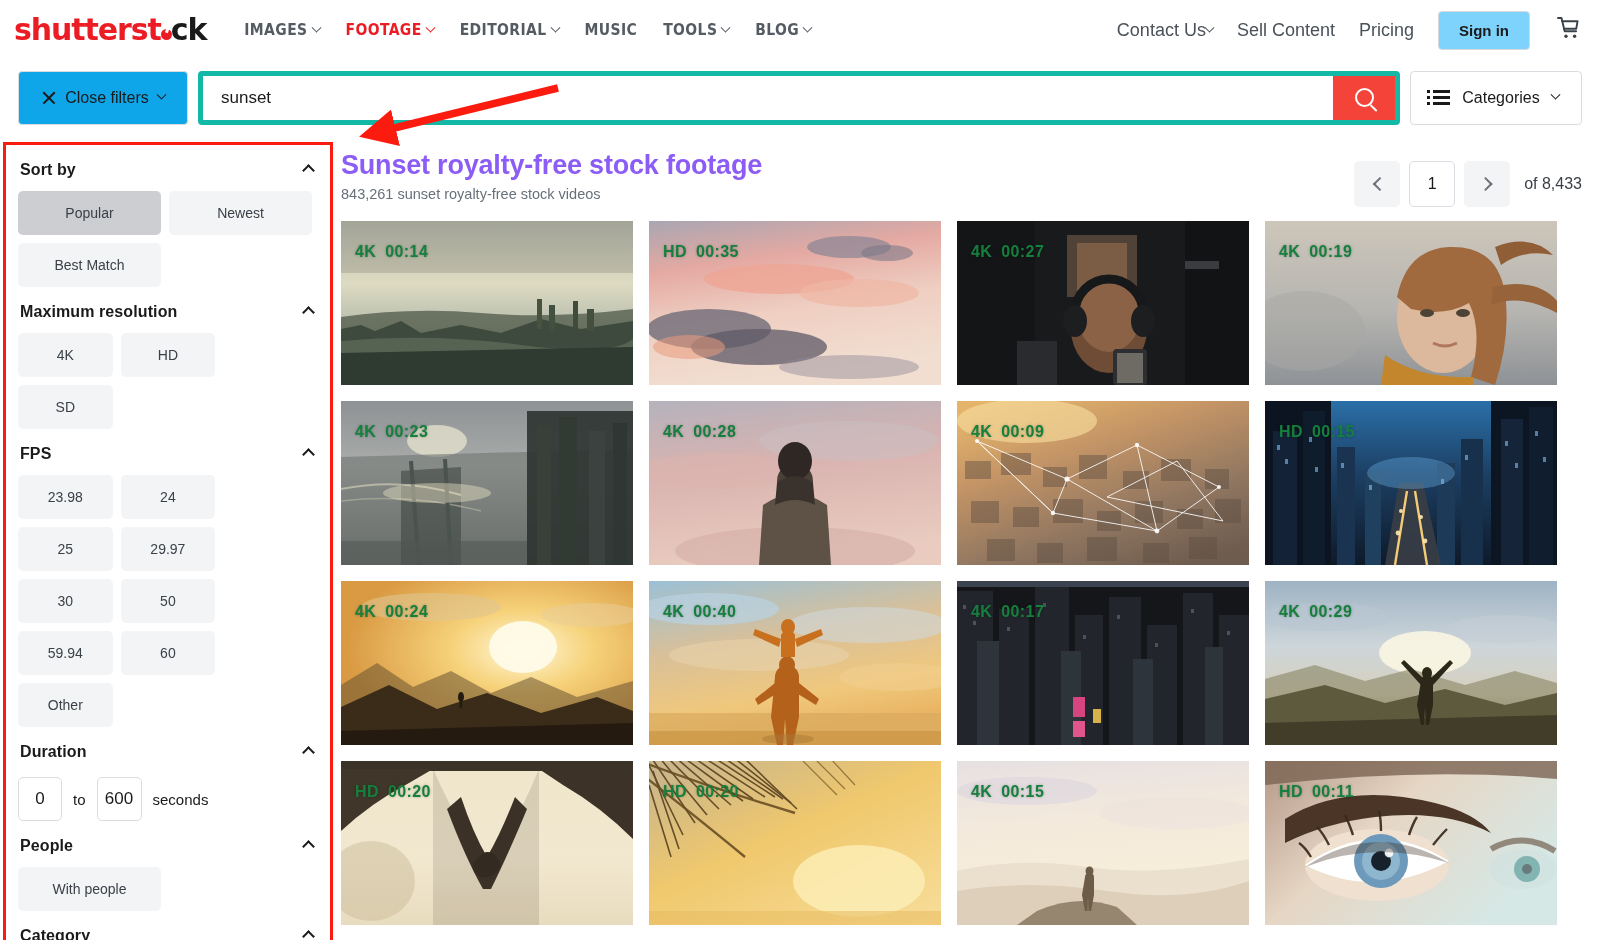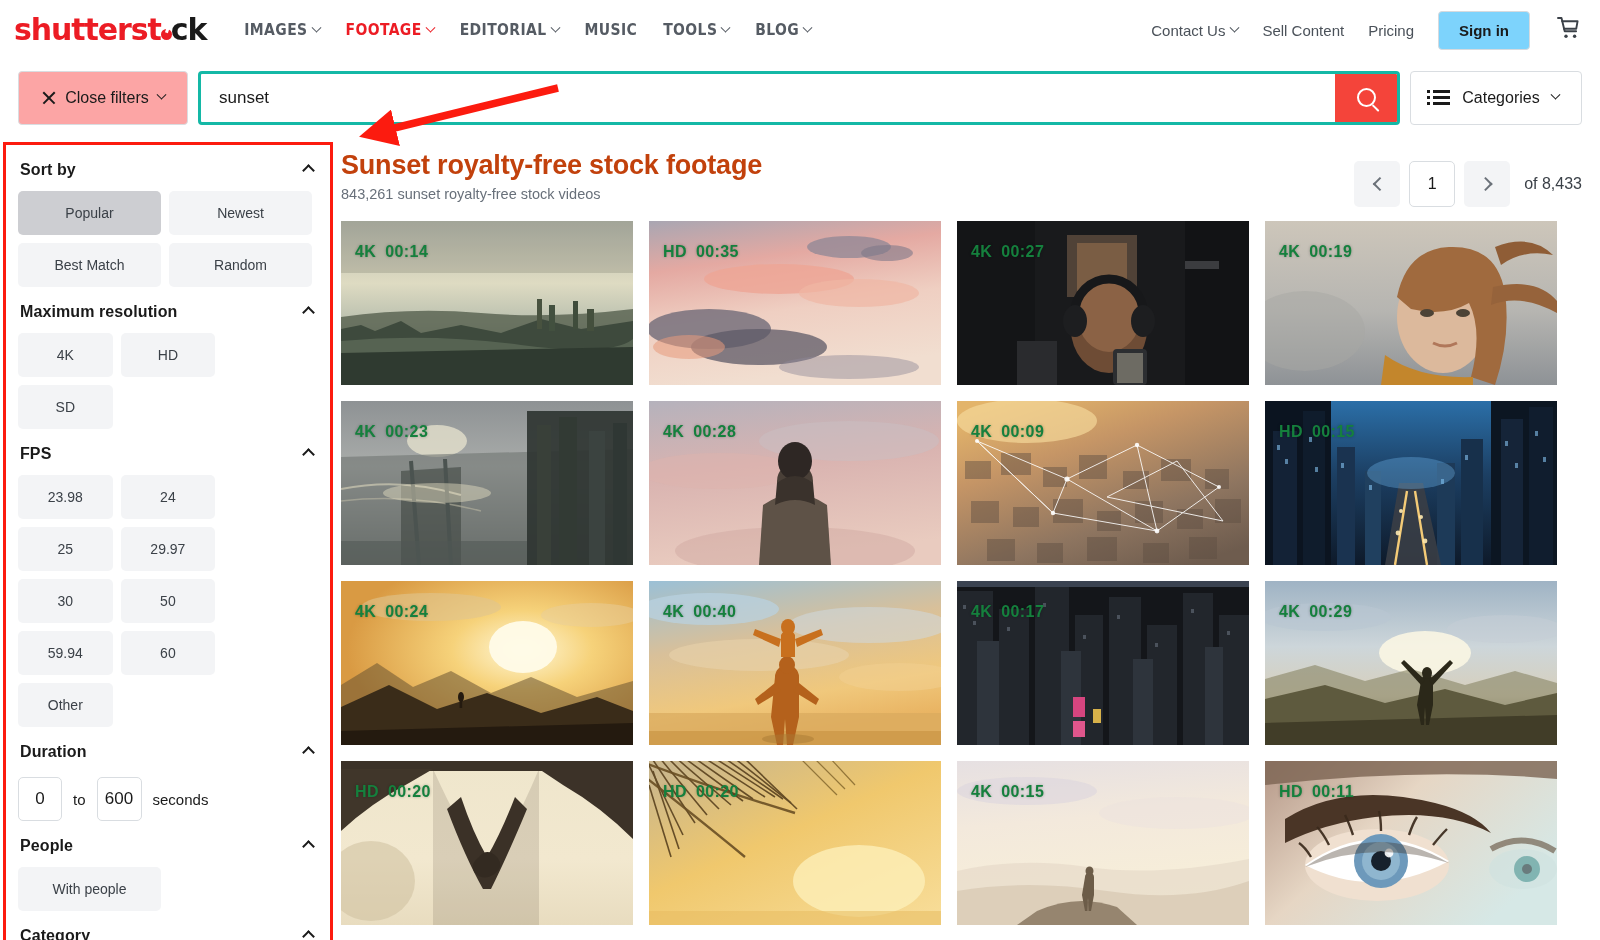--- a/index.html
+++ b/index.html
@@ -88,26 +88,25 @@
     transform: rotate(-135deg);
   }
 
   .nav-right {
     margin-left: auto;
     display: flex;
     align-items: center;
     gap: 24px;
   }
   .nav-right .rlink {
-    font-size: 15px;
+    font-size: 18px;
     color: #4a5159;
     cursor: pointer;
     display: flex;
     align-items: center;
-    gap: 6px;
   }
   .signin-btn {
     border: 1px solid #d6dade;
     border-radius: 4px;
     padding: 10px 20px;
     font-size: 15px;
     font-weight: 700;
     color: #1a1a1a;
     cursor: pointer;
     background: #7dd3fc;
@@ -127,41 +126,41 @@
     min-width: 170px;
     border: 1px solid #d9dde1;
     border-radius: 4px;
     display: flex;
     align-items: center;
     justify-content: center;
     gap: 9px;
     font-size: 16px;
     color: #1a1a1a;
     cursor: pointer;
-    background: #fca5a5;
+    background: #0ea5e9;
   }
   .x-icon {
     position: relative;
     width: 15px; height: 15px;
     flex: 0 0 auto;
   }
   .x-icon::before, .x-icon::after {
     content: "";
     position: absolute;
     left: 0; top: 7px;
     width: 16px; height: 1.8px;
     background: #1a1a1a;
   }
   .x-icon::before { transform: rotate(45deg); }
   .x-icon::after { transform: rotate(-45deg); }
 
   .searchbox {
     flex: 1;
     height: 54px;
-    border: 3px solid #14b8a6;
+    border: 5px solid #14b8a6;
     border-radius: 4px;
     display: flex;
     align-items: stretch;
     overflow: hidden;
     background: #fff;
   }
   .searchbox input {
     flex: 1;
     border: none;
     outline: none;
@@ -303,21 +302,21 @@
     min-width: 0;
   }
   .results-head {
     display: flex;
     align-items: flex-start;
     padding: 6px 0 14px 0;
   }
   .page-title {
     font-size: 27px;
     font-weight: 700;
-    color: #c2410c;
+    color: #8b5cf6;
     letter-spacing: -0.2px;
     line-height: 1.2;
   }
   .page-sub {
     font-size: 14.5px;
     color: #68707a;
     margin-top: 5px;
   }
   .pager {
     margin-left: auto;
@@ -486,21 +485,20 @@
 
       <div class="filter-group">
         <div class="fg-head">
           <span class="fg-title">Sort by</span>
           <span class="chev-up"></span>
         </div>
         <div class="pill-grid">
           <button class="pill c2 selected">Popular</button>
           <button class="pill c2">Newest</button>
           <button class="pill c2">Best Match</button>
-          <button class="pill c2">Random</button>
         </div>
       </div>
 
       <div class="filter-group">
         <div class="fg-head">
           <span class="fg-title">Maximum resolution</span>
           <span class="chev-up"></span>
         </div>
         <div class="pill-grid">
           <button class="pill c3">4K</button>

